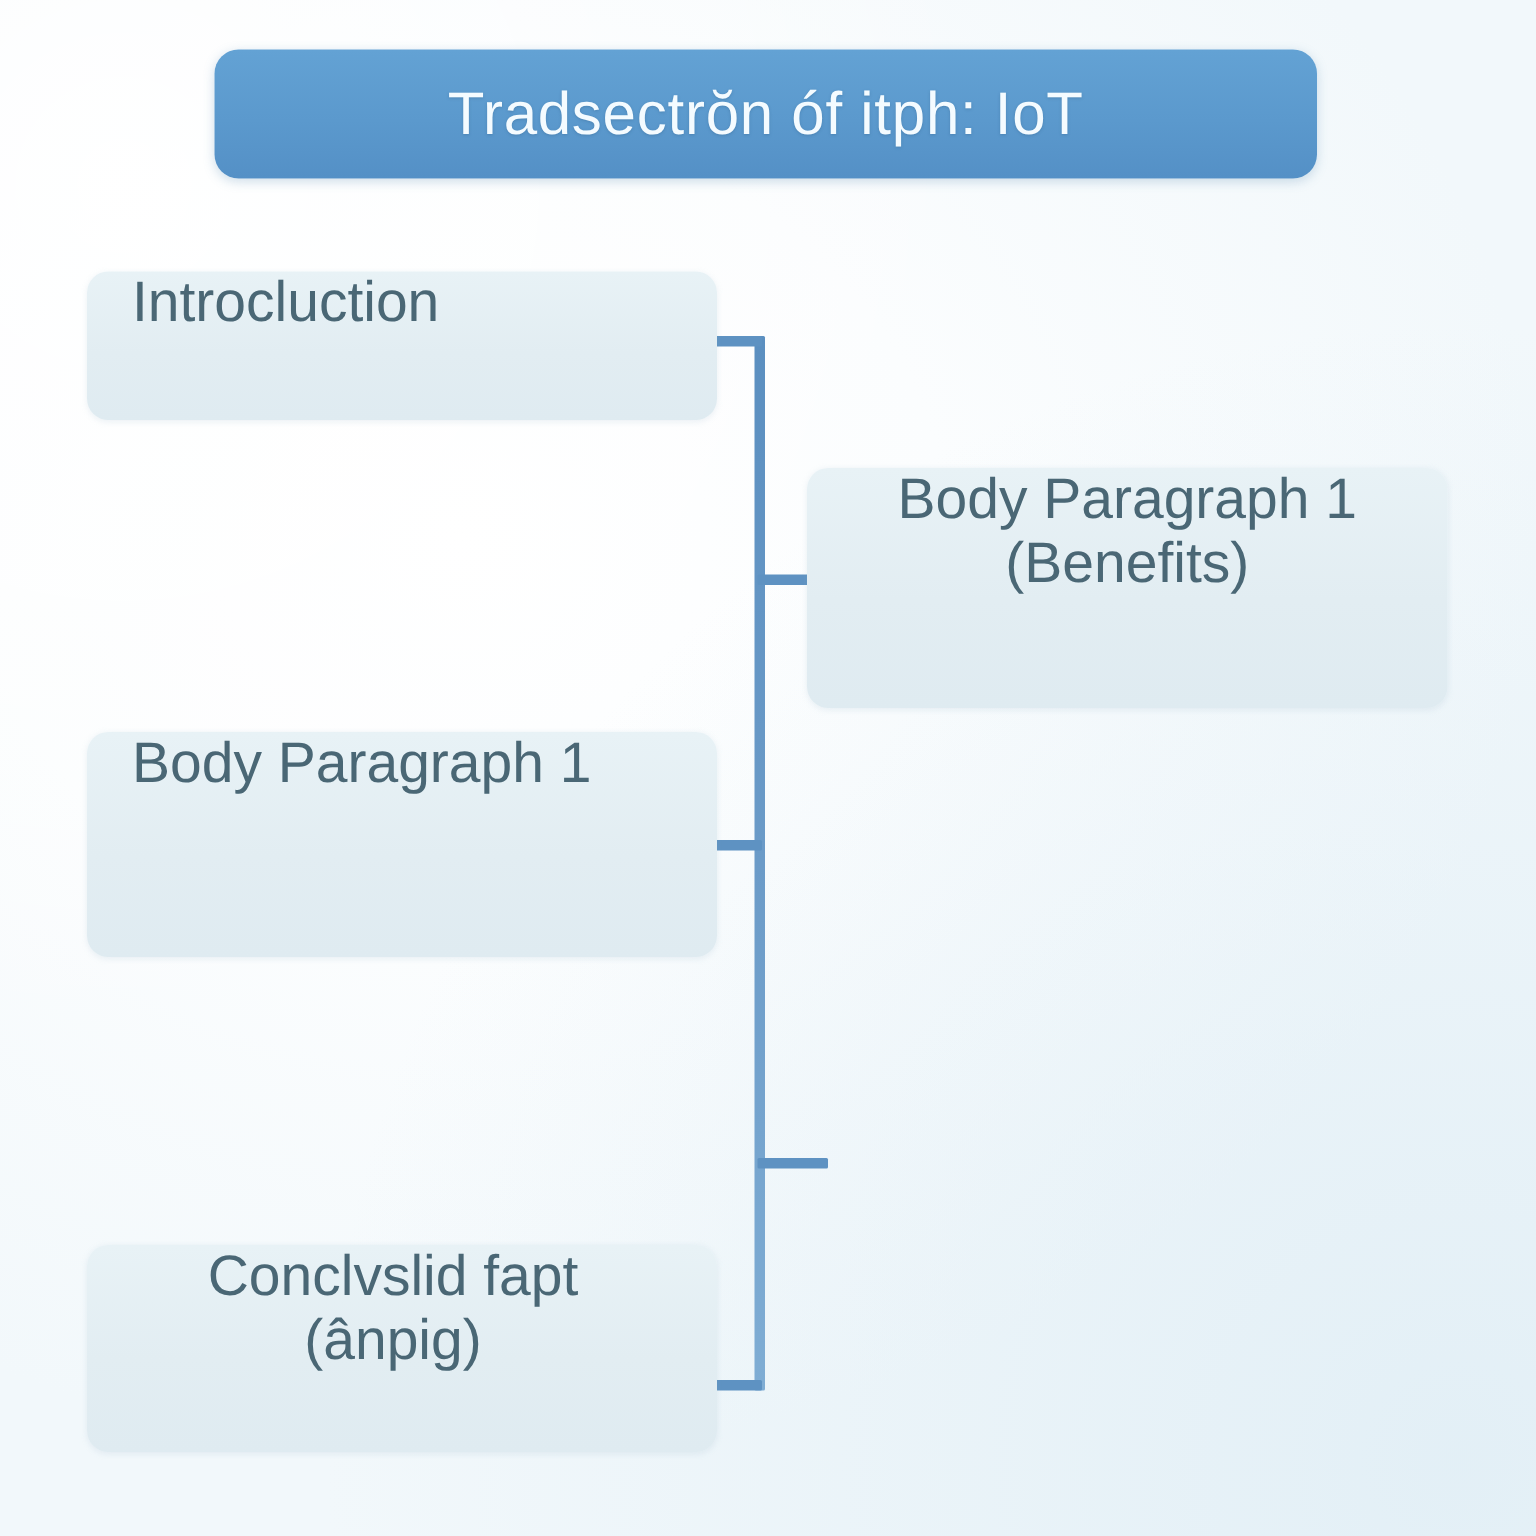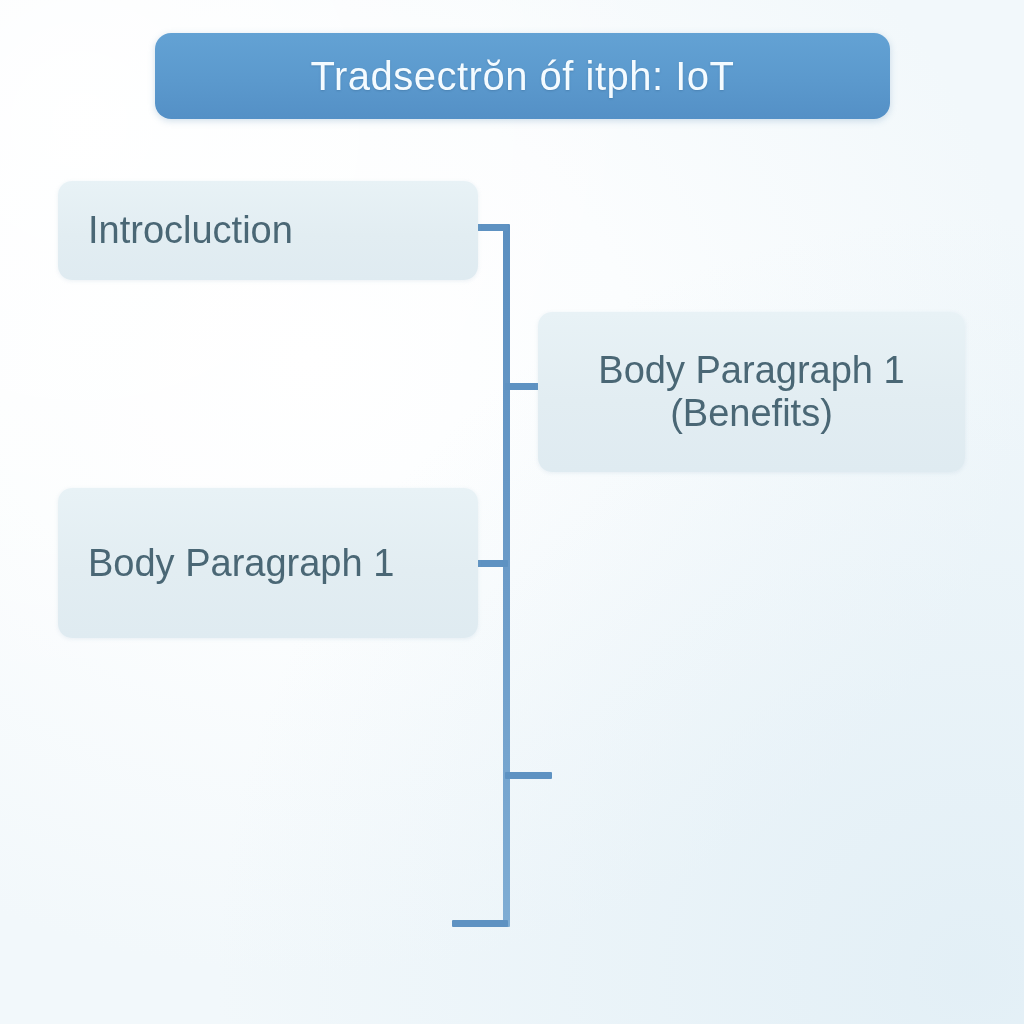--- a/index.html
+++ b/index.html
@@ -43,39 +43,37 @@
     left: 143px;
     top: 33px;
     width: 735px;
     height: 86px;
     border-radius: 16px;
     background: linear-gradient(180deg, #63a2d4 0%, #5b99cd 55%, #5490c6 100%);
     box-shadow: 0 2px 7px rgba(90,140,180,0.28);
     display: flex;
     align-items: center;
     justify-content: center;
-    margin-left: 12px;
   }
   #title-banner .banner-text {
     color: #f4fbff;
     font-size: 40px;
     letter-spacing: 0.5px;
     font-weight: 400;
     text-shadow: 0 1px 2px rgba(50,95,135,0.35);
     white-space: nowrap;
   }
 
   
   .node {
     position: absolute;
     border-radius: 14px;
     background: linear-gradient(180deg, #e8f2f6 0%, #e2edf2 55%, #dfebf1 100%);
     box-shadow: 0 1px 4px rgba(150,180,200,0.18);
     display: flex;
-    align-items: center;
     box-sizing: border-box;
   }
   .node .node-text {
     width: 100%;
     color: #4a6775;
     font-size: 38px;
     line-height: 1.12;
     font-weight: 400;
     white-space: pre-line;
   }
@@ -156,14 +154,18 @@
   <div class="node right" id="node-body-1-benefits">
     <span class="node-text">Body Paragraph 1
 (Benefits)</span>
   </div>
 
   <div class="node left" id="node-body-1-left">
     <span class="node-text">Body Paragraph 1</span>
   </div>
 
 
+  <div class="node left centered-2line" id="node-conclusion">
+    <span class="node-text">Conclvslid fapt
+(ânpig)</span>
+  </div>
 
 </div>
 
 </body></html>

